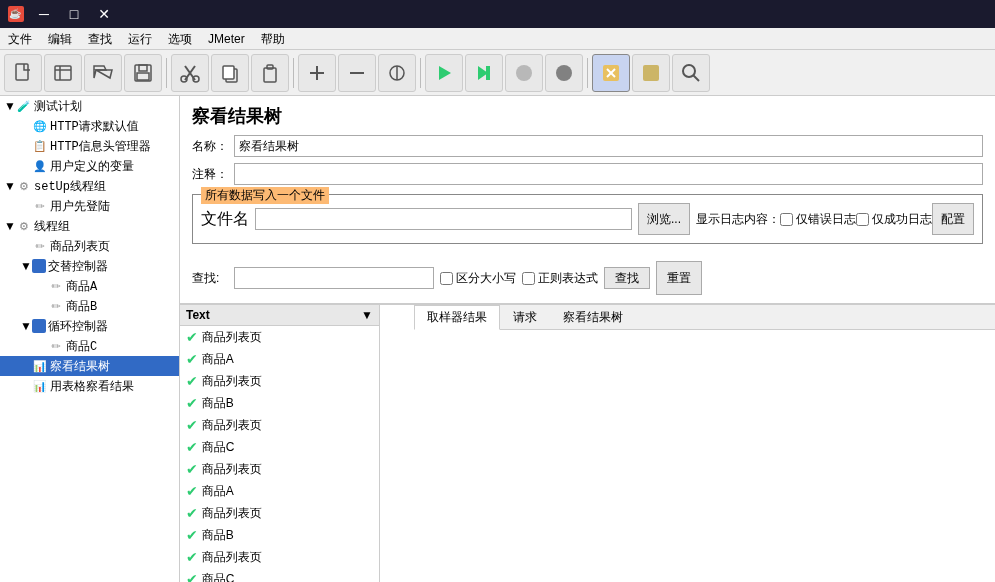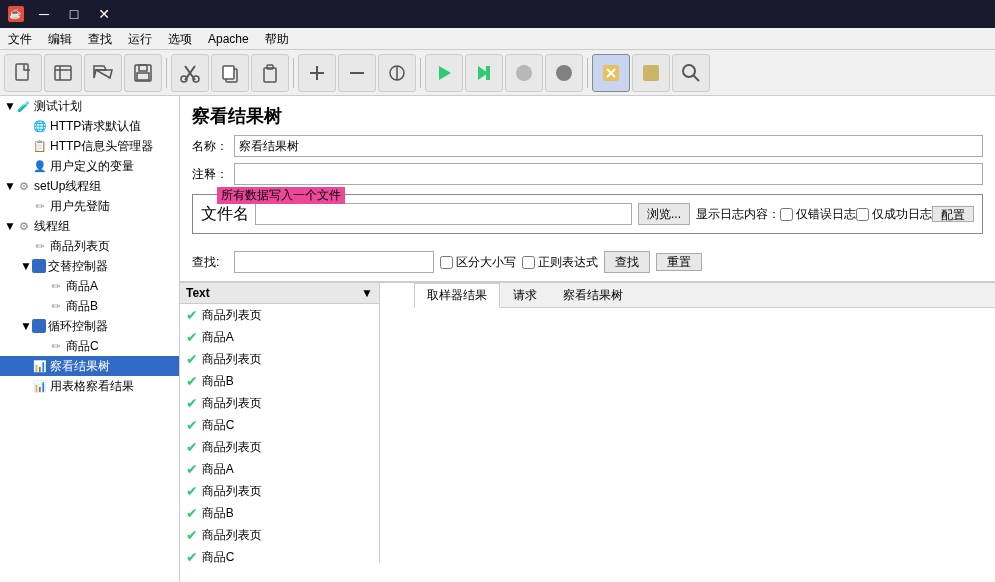--- a/index.html
+++ b/index.html
@@ -25,44 +25,44 @@
     
     .main-layout { display: flex; height: calc(582px - 28px - 22px - 46px); }
 
     
     .sidebar { width: 180px; background: #fff; border-right: 1px solid #ccc; overflow-y: auto; overflow-x: hidden; }
     .tree-item { display: flex; align-items: center; padding: 2px 4px; cursor: pointer; white-space: nowrap; font-size: 12px; height: 20px; }
     .tree-item.selected { background: #316ac5; color: #fff; }
     .tree-item .indent { display: inline-block; }
     .tree-item .arrow { width: 12px; display: inline-block; text-align: center; }
     .tree-item .node-icon { width: 16px; height: 16px; margin-right: 2px; display: inline-flex; align-items: center; justify-content: center; font-size: 11px; }
-    .tree-item .label { font-size: 12px; }
+    .tree-item .label { font-size: 12px; font-family: Liberation Mono, monospace; }
 
     
     .content { flex: 1; background: #fff; overflow: auto; padding: 0; }
     .panel-title { font-size: 18px; font-weight: bold; padding: 8px 12px 4px 12px; color: #000; }
     .form-row { display: flex; align-items: center; padding: 3px 12px; gap: 6px; }
     .form-label { font-size: 12px; min-width: 36px; }
     .form-input { flex: 1; height: 22px; border: 1px solid #aaa; padding: 0 4px; font-size: 12px; background: #fff; }
     .section-box { border: 1px solid #888; margin: 6px 12px; padding: 4px 8px; position: relative; }
-    .section-label { position: absolute; top: -8px; left: 24px; background: #ec4899; padding: 0 4px; font-size: 12px; }
+    .section-label { position: absolute; top: -8px; left: 8px; background: #fdba74; padding: 0 4px; font-size: 12px; }
 
     .file-row { display: flex; align-items: center; gap: 6px; padding: 4px 0 4px 0; }
     .file-label { font-size: 16px; }
     .file-input { flex: 1; height: 22px; border: 1px solid #aaa; padding: 0 4px; font-size: 12px; background: #fff; }
-    .browse-btn { height: 22px; padding: 0 8px; background: #e8e8e8; border: 1px solid #aaa; cursor: pointer; font-size: 12px; }
+    .browse-btn { height: 32px; padding: 0 8px; background: #e8e8e8; border: 1px solid #aaa; cursor: pointer; font-size: 12px; }
     .display-section { display: flex; align-items: center; }
     .display-label { font-size: 12px; }
     .checkbox-item { display: flex; align-items: center; gap: 3px; font-size: 12px; }
-    .log-btn { height: 16px; padding: 0 8px; background: #e8e8e8; border: 1px solid #aaa; cursor: pointer; font-size: 12px; }
+    .log-btn { height: 32px; padding: 0 8px; background: #e8e8e8; border: 1px solid #aaa; cursor: pointer; font-size: 12px; }
 
     .search-row { display: flex; align-items: center; padding: 3px 12px; gap: 6px; }
     .search-input { width: 200px; height: 22px; border: 1px solid #aaa; padding: 0 4px; font-size: 12px; }
     .search-btn { height: 22px; padding: 0 10px; background: #e8e8e8; border: 1px solid #aaa; cursor: pointer; font-size: 12px; }
-    .reset-btn { height: 18px; padding: 0 10px; background: #e8e8e8; border: 1px solid #aaa; cursor: pointer; font-size: 12px; }
+    .reset-btn { height: 34px; padding: 0 10px; background: #e8e8e8; border: 1px solid #aaa; cursor: pointer; font-size: 12px; }
 
     
     .results-container { display: flex; height: calc(100% - 200px); border-top: 1px solid #ccc; }
     .text-panel { width: 200px; border-right: 1px solid #ccc; background: #fff; overflow: hidden; display: flex; flex-direction: column; }
     .text-panel-header { background: #e8e8e8; padding: 3px 6px; display: flex; justify-content: space-between; align-items: center; border-bottom: 1px solid #ccc; font-size: 12px; font-weight: bold; }
     .text-panel-list { flex: 1; overflow-y: auto; }
     .result-item { display: flex; align-items: center; gap: 4px; padding: 2px 6px; cursor: pointer; height: 22px; font-size: 12px; }
     .result-icon { color: #2ecc71; font-size: 14px; }
 
     .tabs-panel { flex: 1; display: flex; flex-direction: column; background: #fff; }
@@ -82,21 +82,21 @@
     <div class="titlebar-btn close">✕</div>
   </div>
 </div>
 
 <div class="menubar">
   <div class="menubar-item">文件</div>
   <div class="menubar-item">编辑</div>
   <div class="menubar-item">查找</div>
   <div class="menubar-item">运行</div>
   <div class="menubar-item">选项</div>
-  <div class="menubar-item">Apache</div>
+  <div class="menubar-item">JMeter</div>
   <div class="menubar-item">帮助</div>
 </div>
 
 <div class="toolbar">
   <div class="toolbar-btn" title="新建">
     <svg width="22" height="22" viewBox="0 0 22 22">
         <rect x="4" y="2" width="12" height="16" rx="1" fill="none" stroke="#555" stroke-width="1.5"></rect>
         <polyline points="12,2 12,8 18,8" fill="none" stroke="#555" stroke-width="1.5"></polyline>
       </svg>
   </div>

